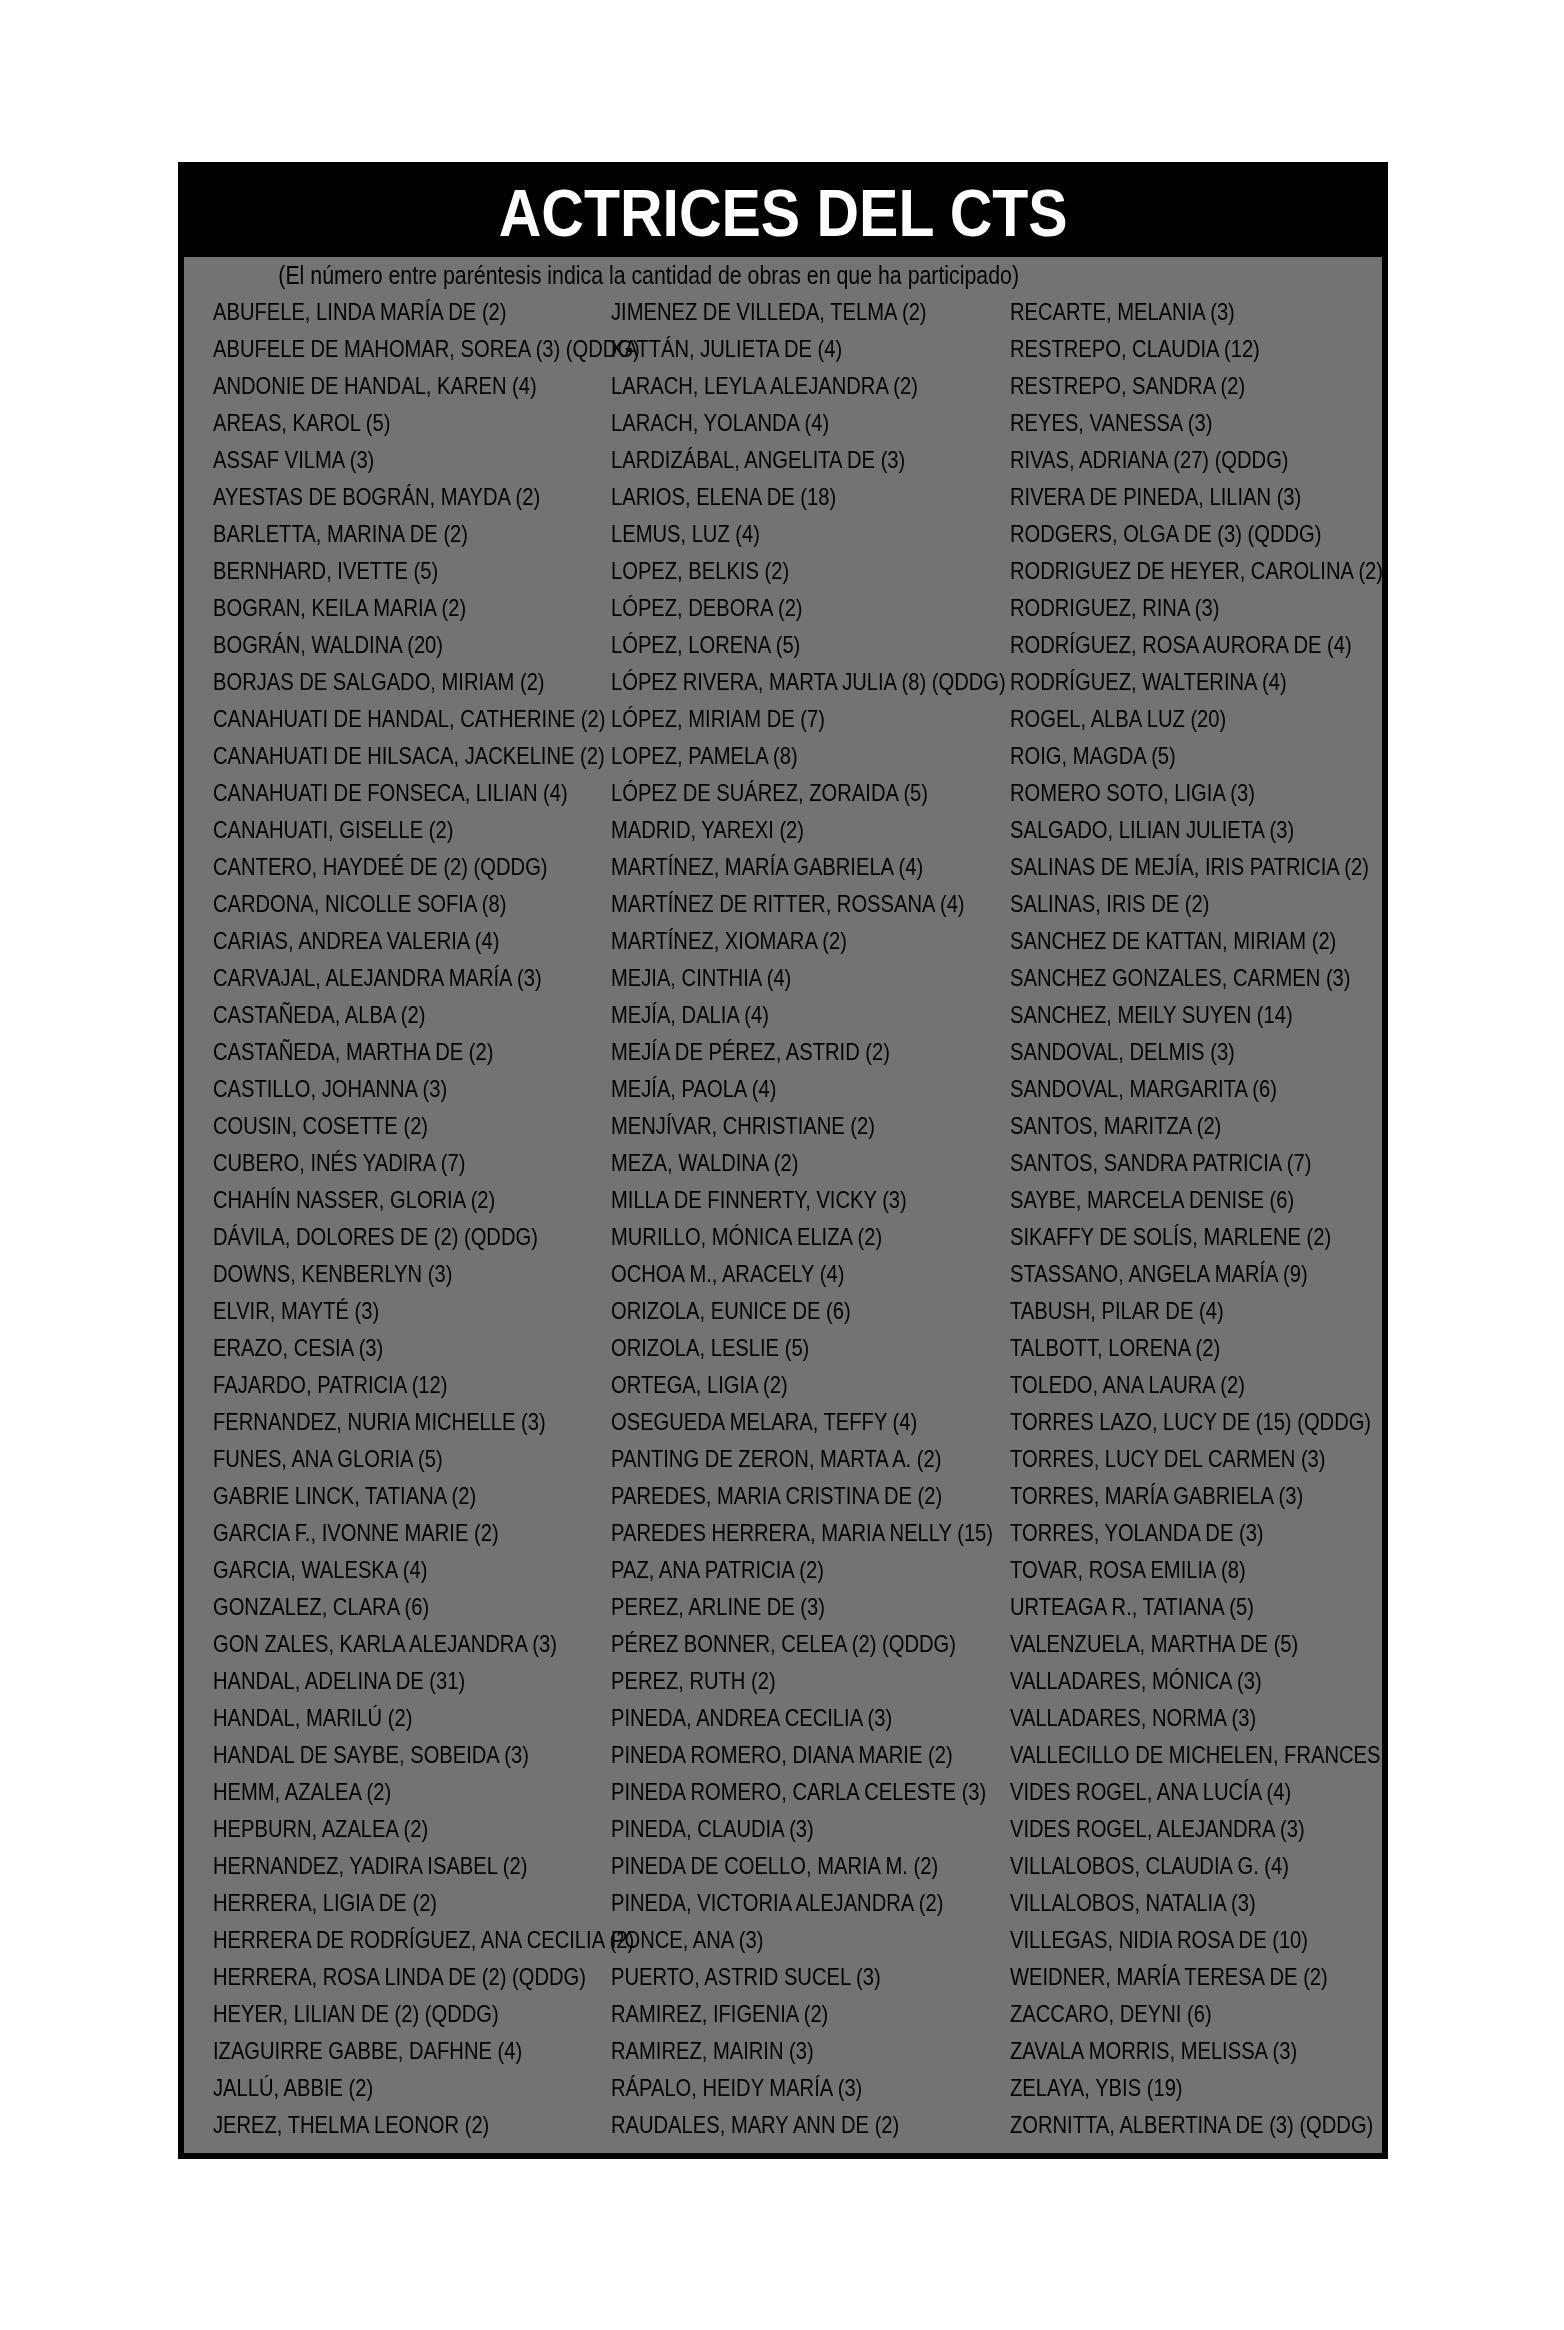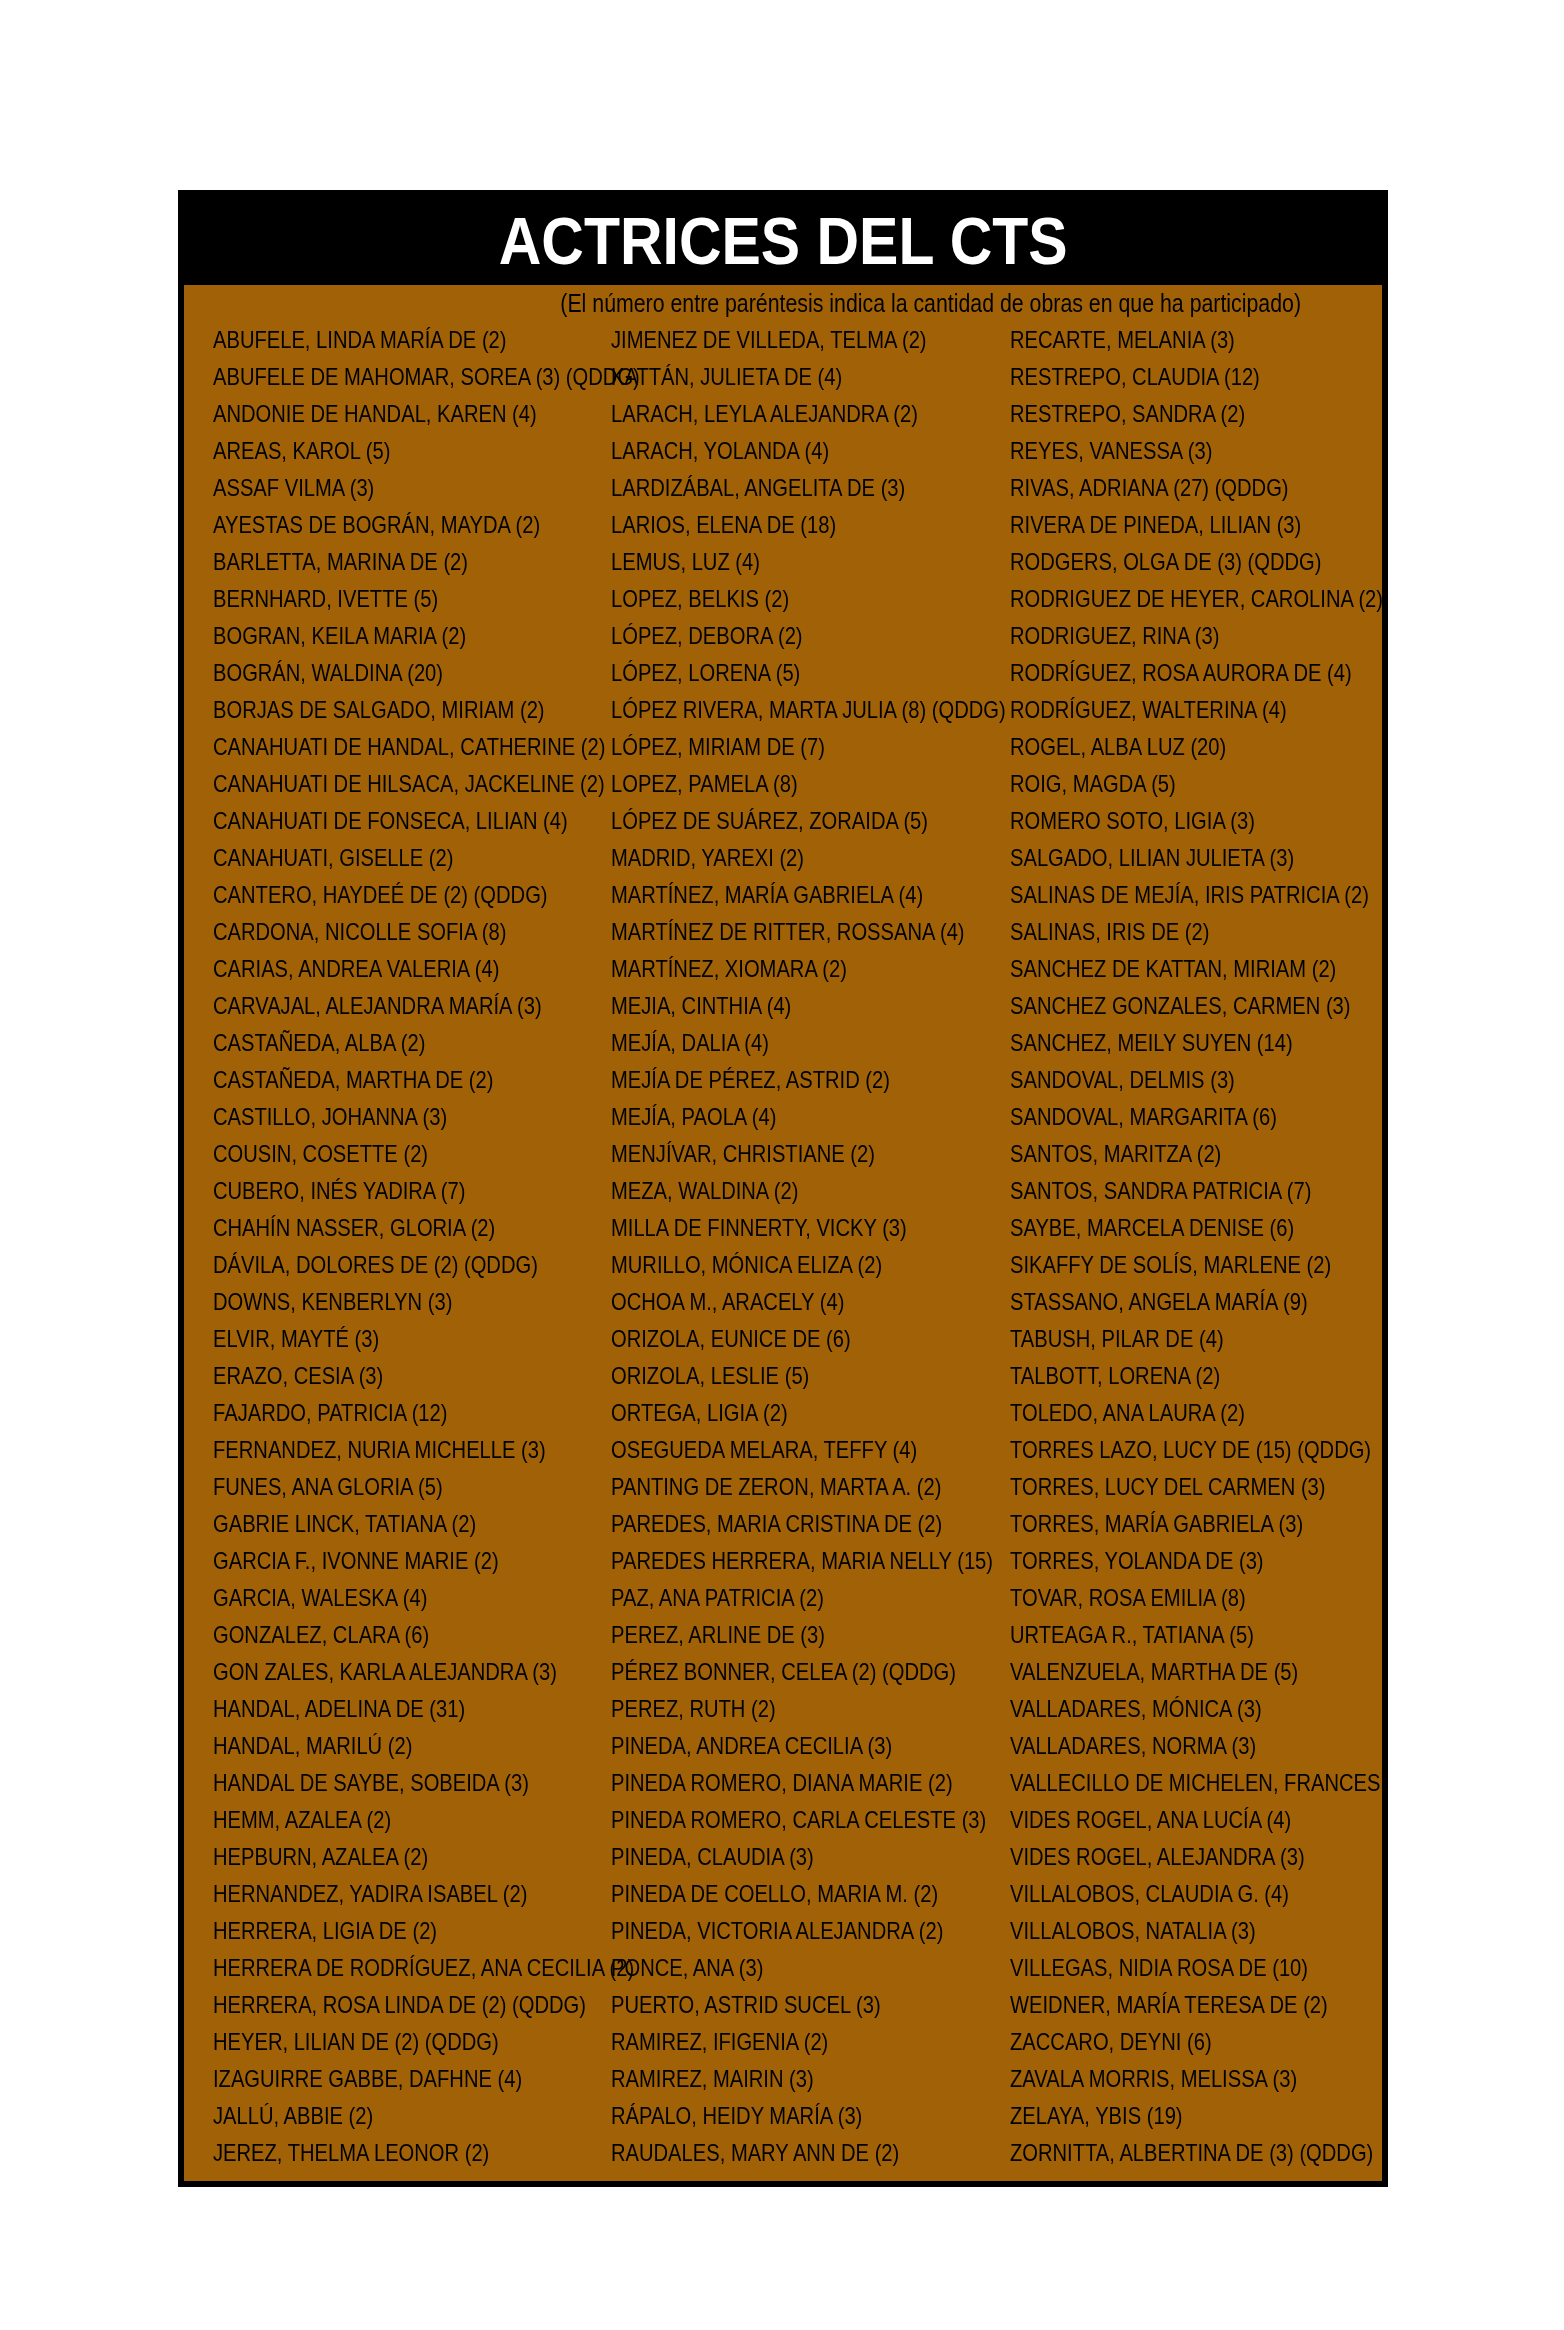--- a/index.html
+++ b/index.html
@@ -13,23 +13,22 @@
     overflow: hidden;
   }
   .doc {
     position: absolute;
     left: 178px;
     top: 162px;
     width: 1210px;
     height: 1997px;
     border: 6.2px solid #000000;
     box-sizing: border-box;
-    background: #a16207;
+    background: #737373;
     overflow: hidden;
-    margin-top: 28px;
   }
   .titlebar {
     height: 89px;
     background: #000000;
     display: flex;
     align-items: center;
     justify-content: center;
   }
   .title-text {
     color: #ffffff;
@@ -37,21 +36,22 @@
     font-weight: bold;
     line-height: 1;
     white-space: nowrap;
     transform: scaleX(0.88);
     transform-origin: 50% 50%;
     letter-spacing: 0px;
   }
   .subtitle-row {
     height: 36px;
     line-height: 36px;
-    text-align: right;
+    text-align: left;
+    padding-left: 13px;
   }
   .subtitle-text {
     display: inline-block;
     font-size: 26px;
     line-height: 36px;
     white-space: nowrap;
     transform: scaleX(0.82);
     transform-origin: 50% 50%;
   }
   .cols {

